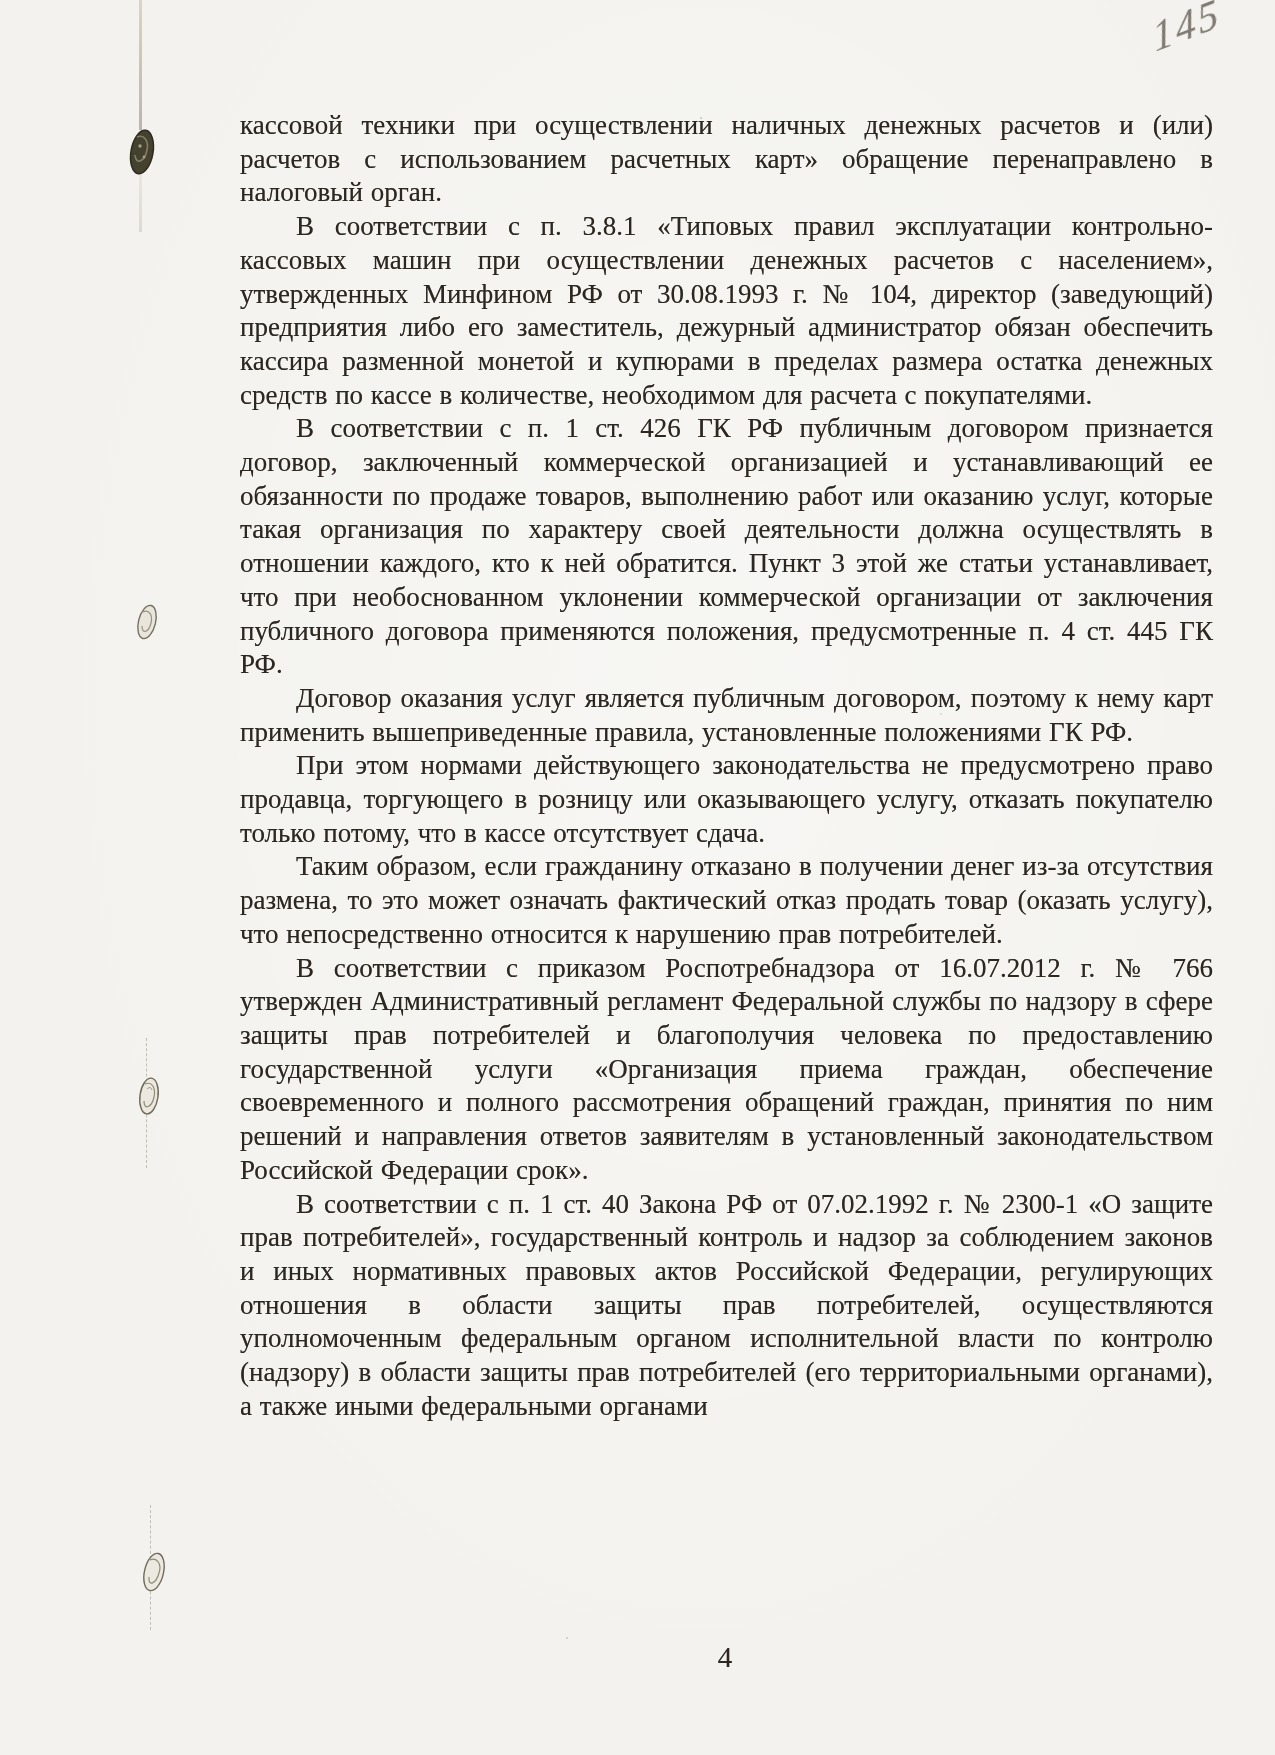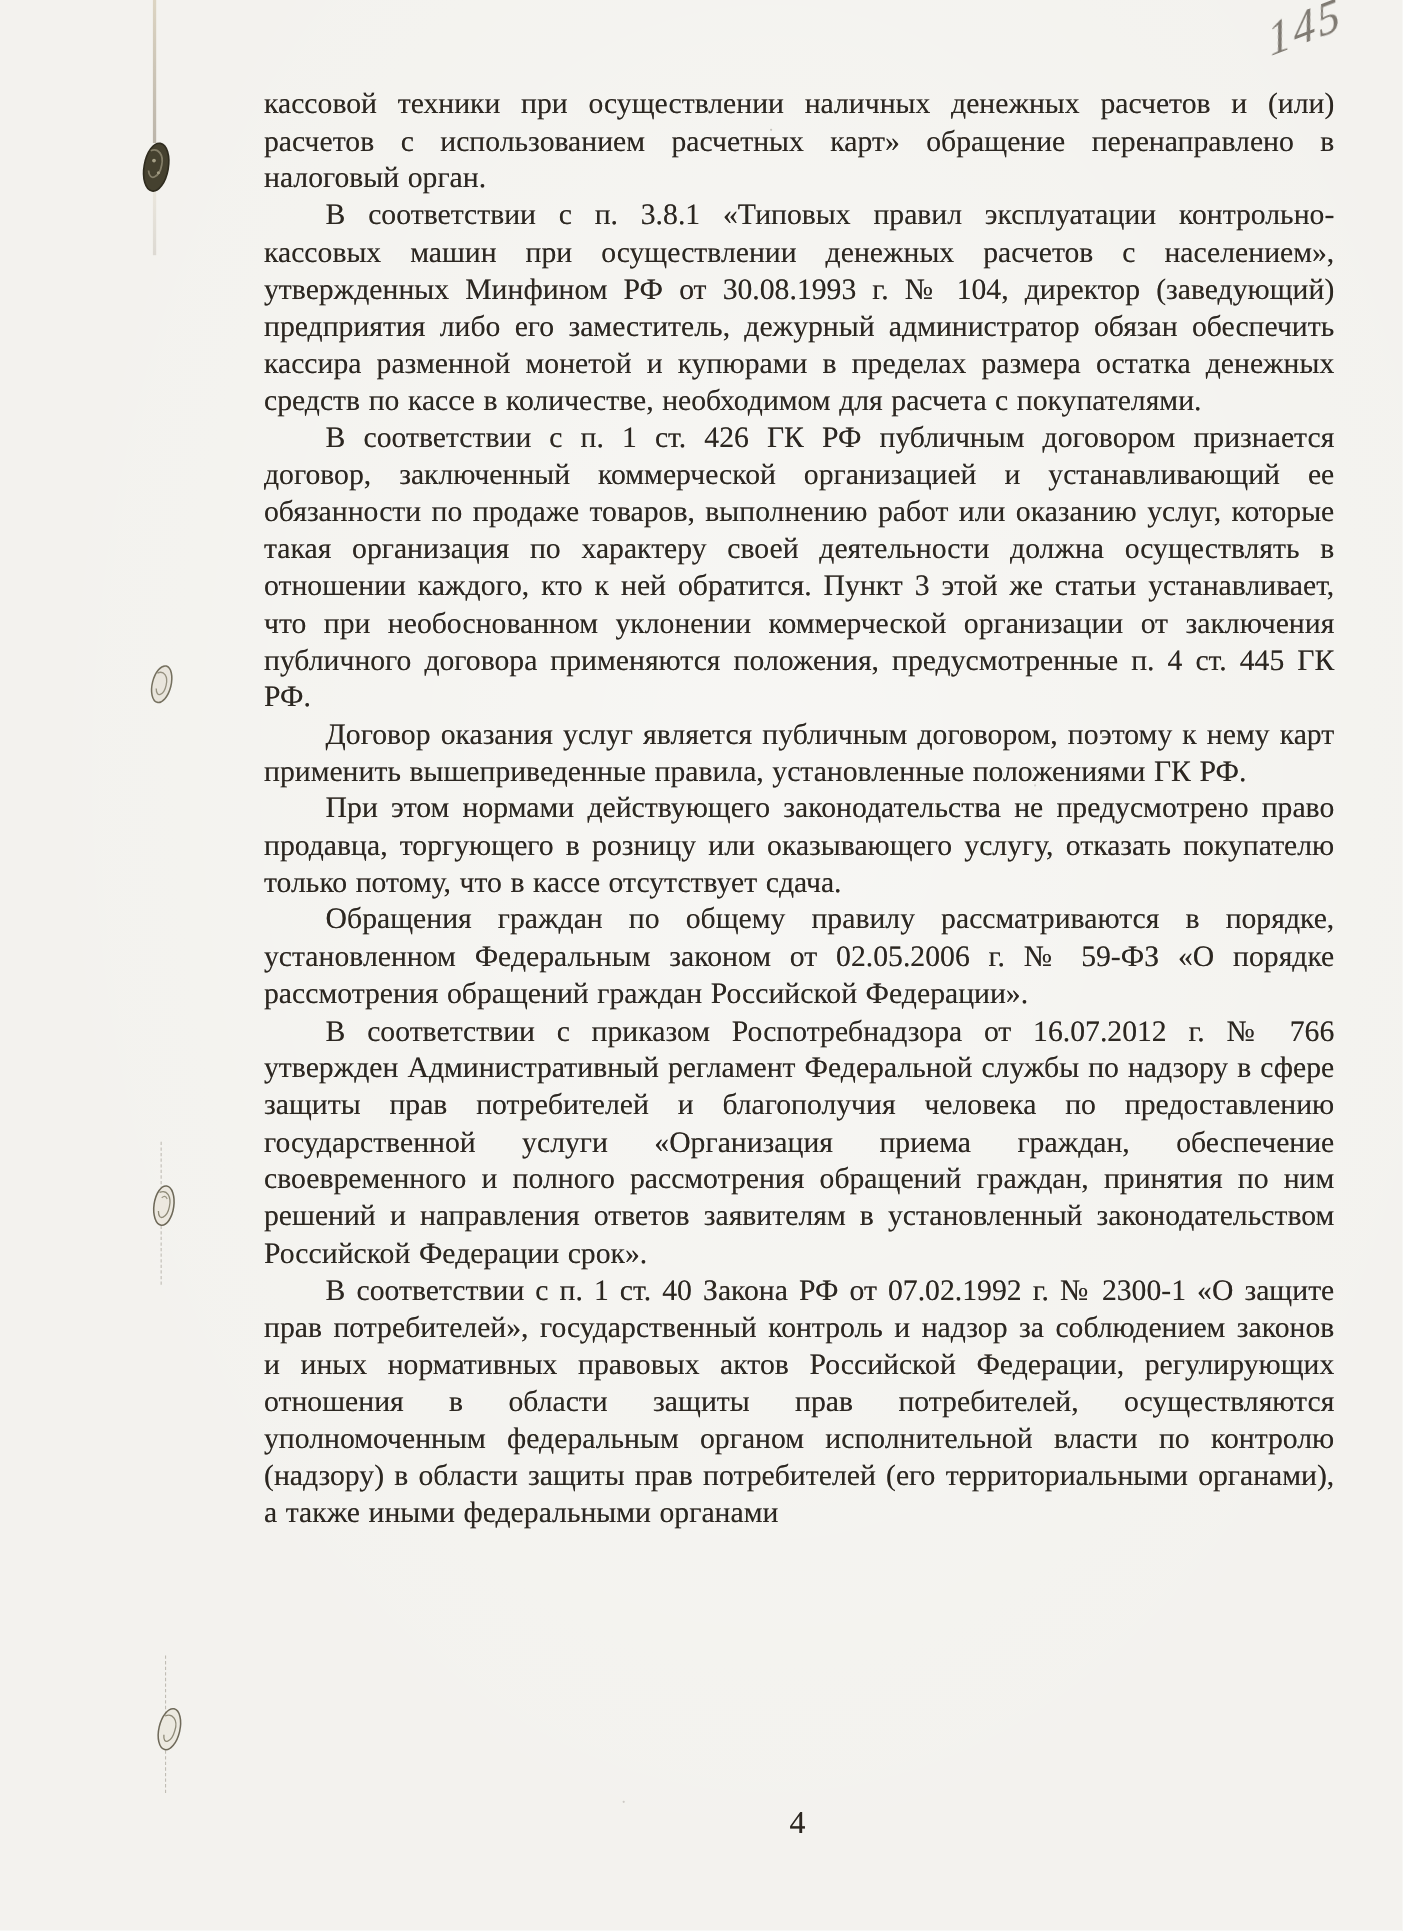--- a/index.html
+++ b/index.html
@@ -16,21 +16,21 @@
   .page {
     position: absolute;
     inset: 0;
     background:
       radial-gradient(ellipse at 55% 40%, rgba(255,255,255,0.35), rgba(0,0,0,0) 70%),
       #f3f2ee;
   }
   .text-block {
     position: absolute;
     left: 240px;
-    top: 78px;
+    top: 109px;
     width: 973px;
     font-size: 27px;
     line-height: 33.7px;
     color: #2c2721;
     text-align: justify;
     text-shadow: 0 0 0.4px rgba(44,39,33,0.55);
     word-spacing: 1px;
   }
   .text-block p {
     margin: 0;
@@ -133,20 +133,20 @@
   <div class="speck" style="left:940px; top:713px; width:2px; height:2px; opacity:.4;"></div>
 
   <div class="handwritten-mark">145</div>
 
   <div class="text-block">
     <p class="continuation">кассовой техники при осуществлении наличных денежных расчетов и (или) расчетов с использованием расчетных карт» обращение перенаправлено в налоговый орган.</p>
     <p>В соответствии с п. 3.8.1 «Типовых правил эксплуатации контрольно-кассовых машин при осуществлении денежных расчетов с населением», утвержденных Минфином РФ от 30.08.1993 г. № 104, директор (заведующий) предприятия либо его заместитель, дежурный администратор обязан обеспечить кассира разменной монетой и купюрами в пределах размера остатка денежных средств по кассе в количестве, необходимом для расчета с покупателями.</p>
     <p>В соответствии с п. 1 ст. 426 ГК РФ публичным договором признается договор, заключенный коммерческой организацией и устанавливающий ее обязанности по продаже товаров, выполнению работ или оказанию услуг, которые такая организация по характеру своей деятельности должна осуществлять в отношении каждого, кто к ней обратится. Пункт 3 этой же статьи устанавливает, что при необоснованном уклонении коммерческой организации от заключения публичного договора применяются положения, предусмотренные п. 4 ст. 445 ГК РФ.</p>
     <p>Договор оказания услуг является публичным договором, поэтому к нему карт применить вышеприведенные правила, установленные положениями ГК РФ.</p>
     <p>При этом нормами действующего законодательства не предусмотрено право продавца, торгующего в розницу или оказывающего услугу, отказать покупателю только потому, что в кассе отсутствует сдача.</p>
-    <p>Обращения граждан по общему правилу рассматриваются в порядке, установленном Федеральным законом от 02.05.2006 г. № 59-ФЗ «О порядке рассмотрения обращений граждан Российской Федерации».</p>
+    <p>Таким образом, если гражданину отказано в получении денег из-за отсутствия размена, то это может означать фактический отказ продать товар (оказать услугу), что непосредственно относится к нарушению прав потребителей.</p>
     <p>В соответствии с приказом Роспотребнадзора от 16.07.2012 г. № 766 утвержден Административный регламент Федеральной службы по надзору в сфере защиты прав потребителей и благополучия человека по предоставлению государственной услуги «Организация приема граждан, обеспечение своевременного и полного рассмотрения обращений граждан, принятия по ним решений и направления ответов заявителям в установленный законодательством Российской Федерации срок».</p>
     <p>В соответствии с п. 1 ст. 40 Закона РФ от 07.02.1992 г. № 2300-1 «О защите прав потребителей», государственный контроль и надзор за соблюдением законов и иных нормативных правовых актов Российской Федерации, регулирующих отношения в области защиты прав потребителей, осуществляются уполномоченным федеральным органом исполнительной власти по контролю (надзору) в области защиты прав потребителей (его территориальными органами), а также иными федеральными органами</p>
   </div>
 
   <div class="footer-number">4</div>
 
 </div>
 
 </body></html>

